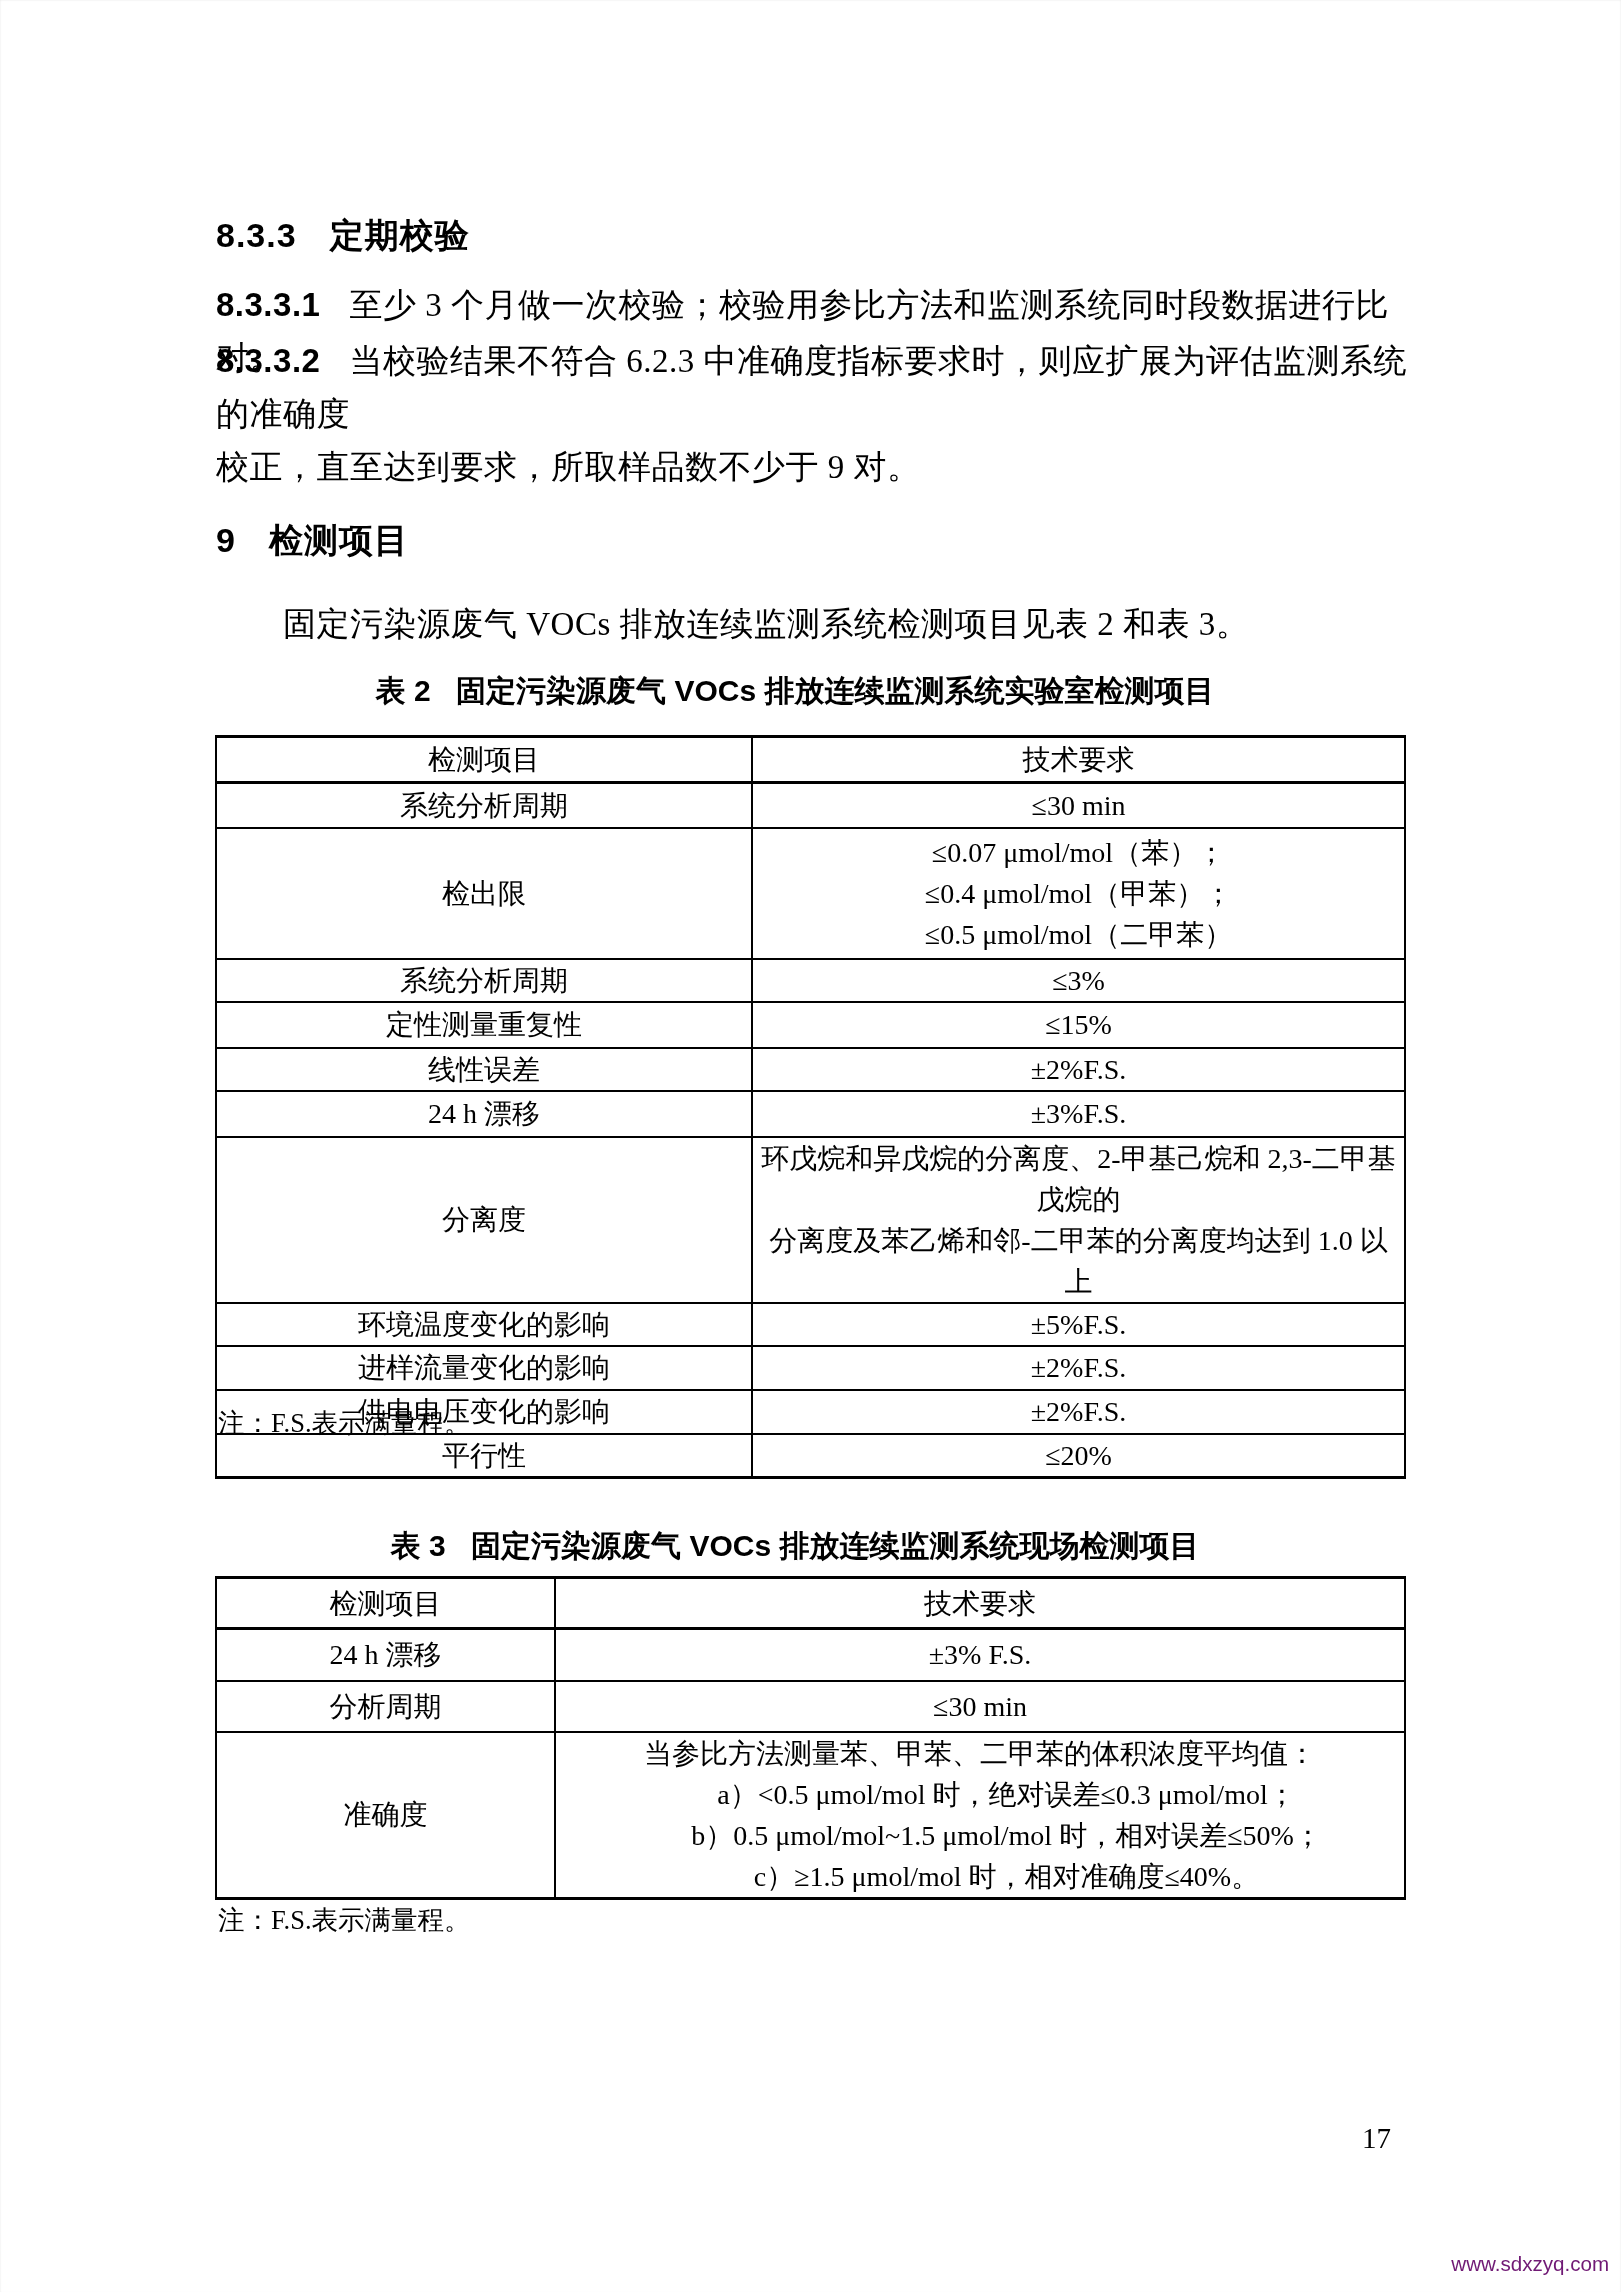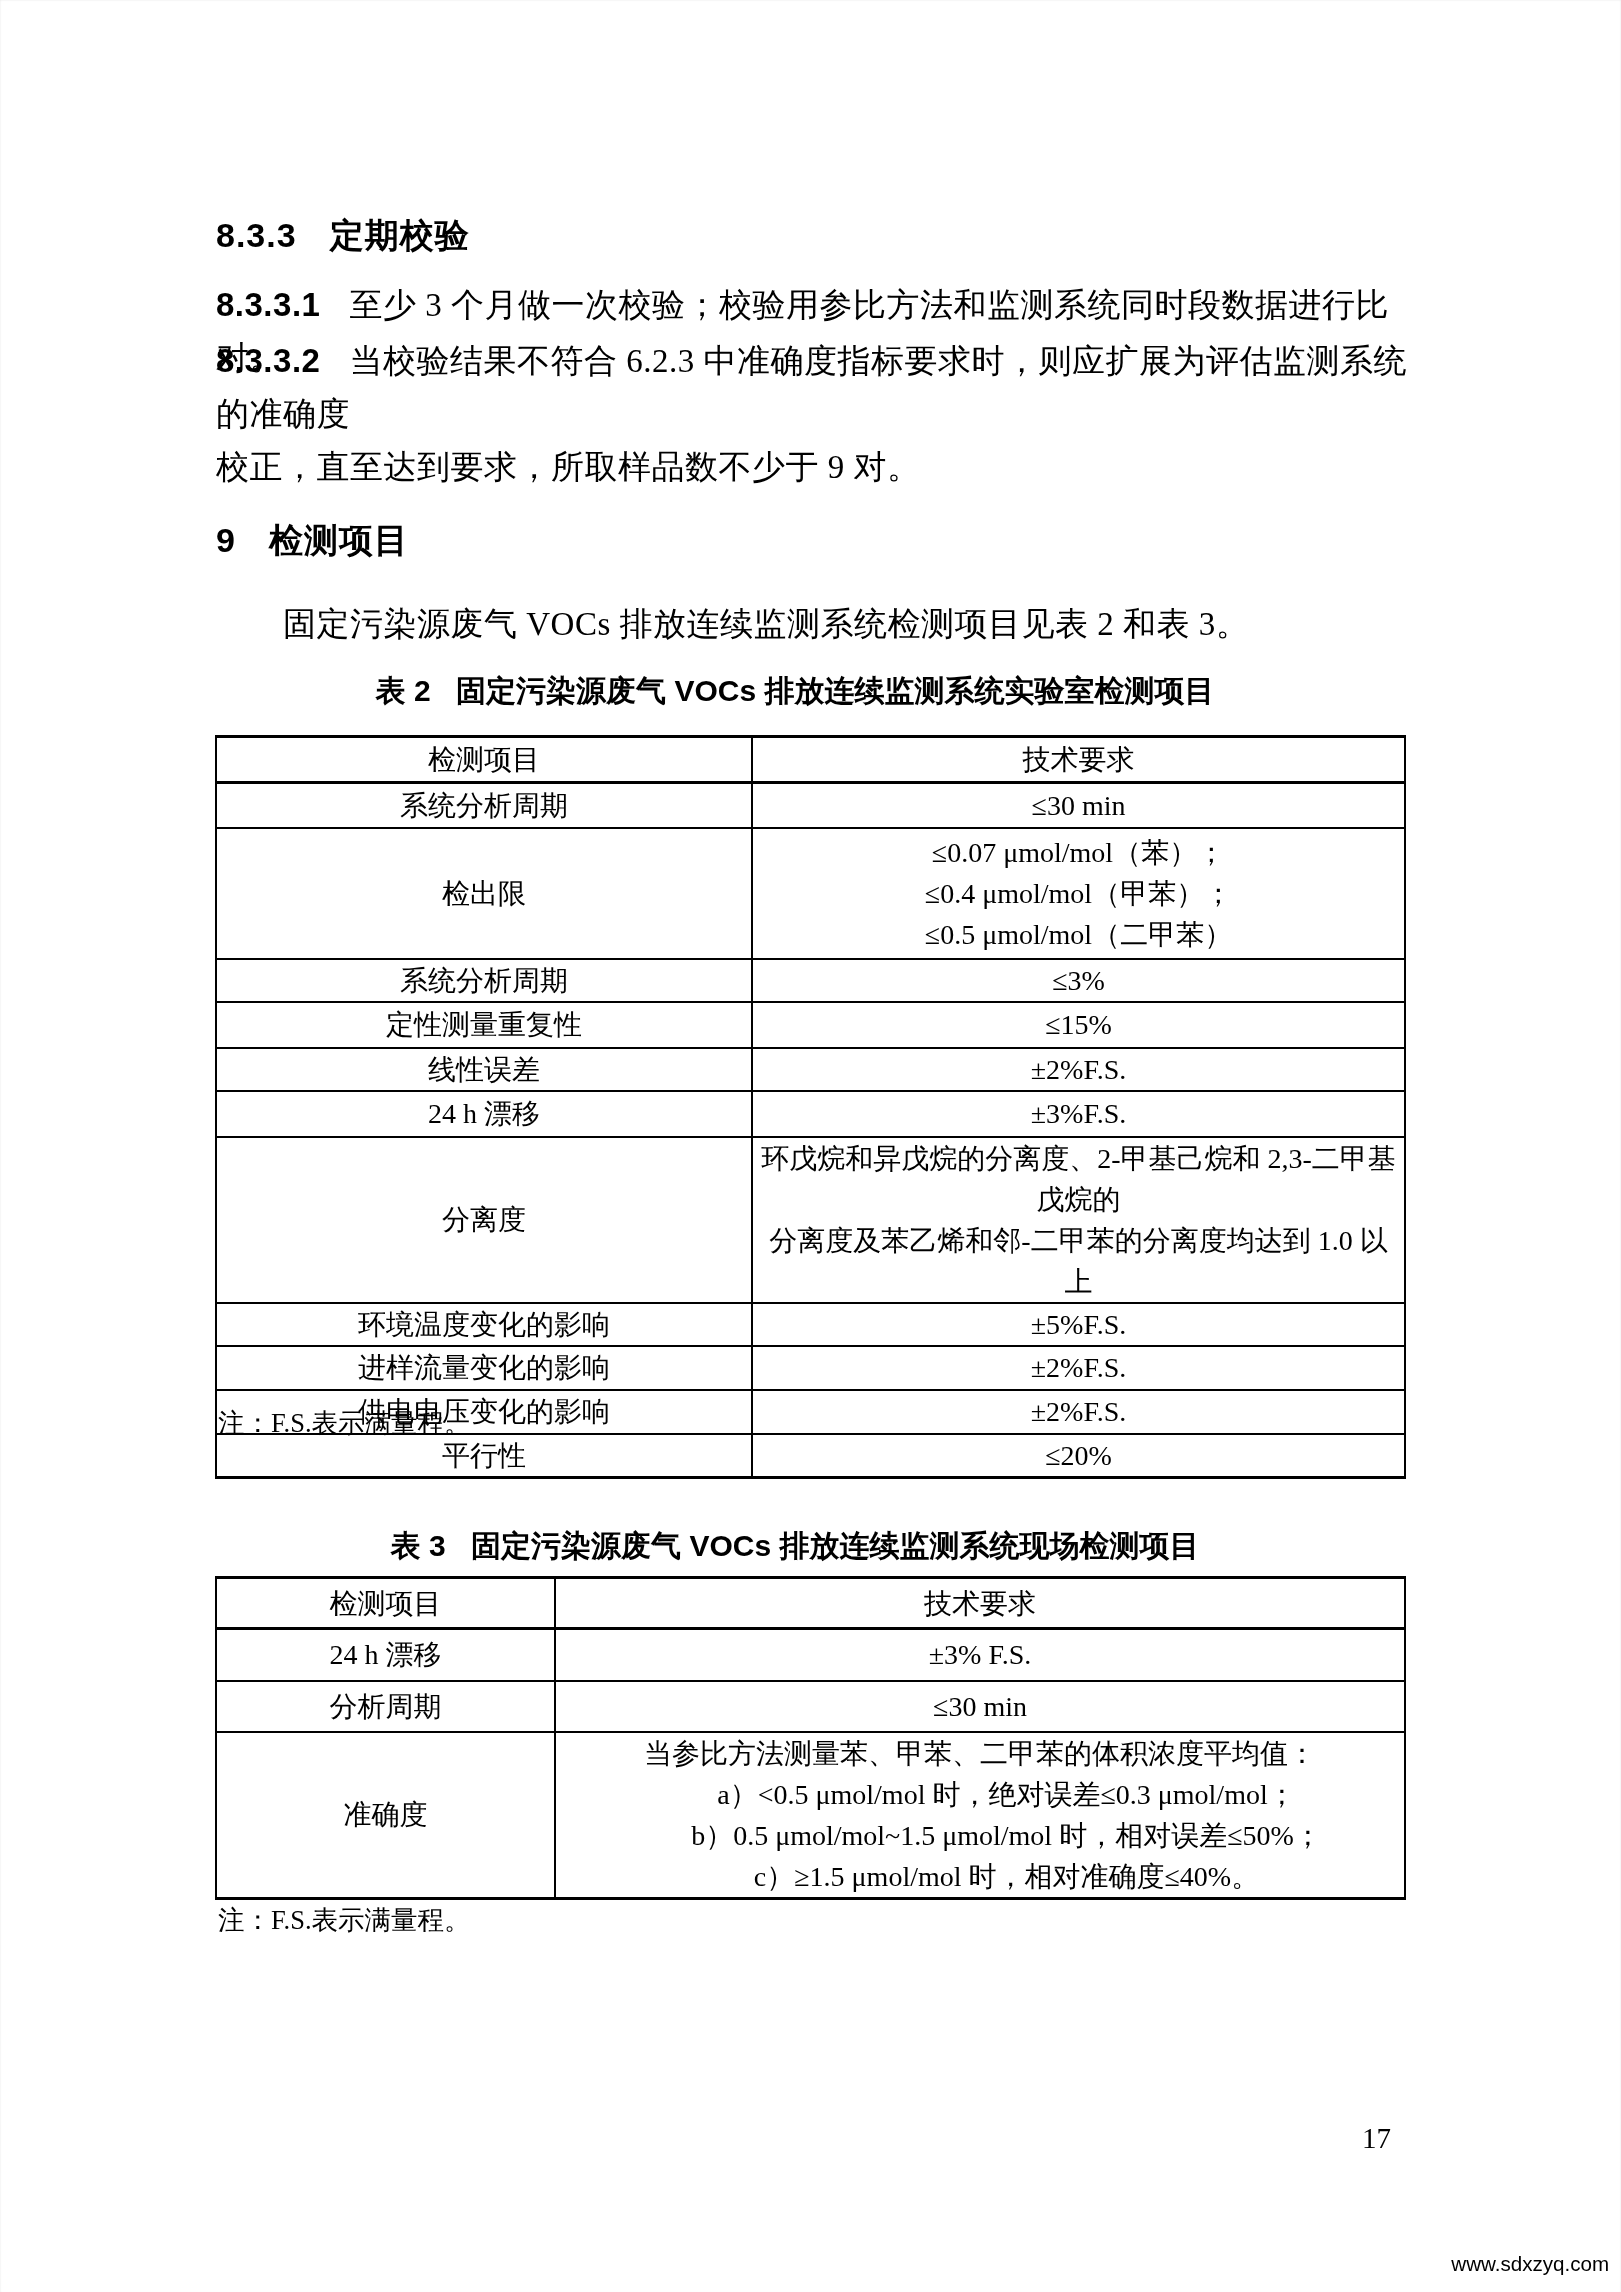--- a/index.html
+++ b/index.html
@@ -68,21 +68,21 @@
   .tbl-note {
     left:218px; width:1190px;
     font-size:26.5px; line-height:39px;
   }
 
   .page-num {
     font-size:29px; line-height:35px;
   }
   .watermark {
     font-family:"Liberation Sans","DejaVu Sans",sans-serif;
-    font-size:20.6px; color:#000000; line-height:23.5px;
+    font-size:20.6px; color:#701a75; line-height:23.5px;
   }
 </style>
 </head>
 <body>
 
 <div class="page">
 
   <div class="clause-h abs" style="top:214px;">
     <span class="num">8.3.3</span><span>定期校验</span>
   </div>

